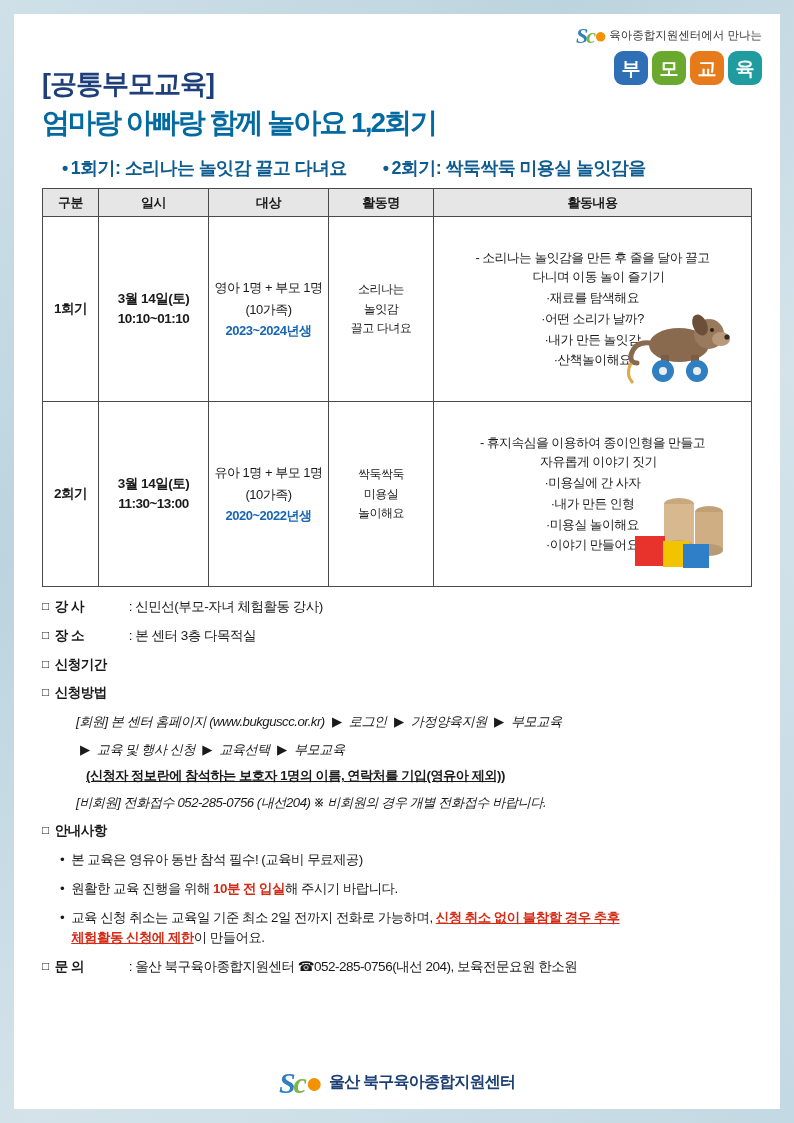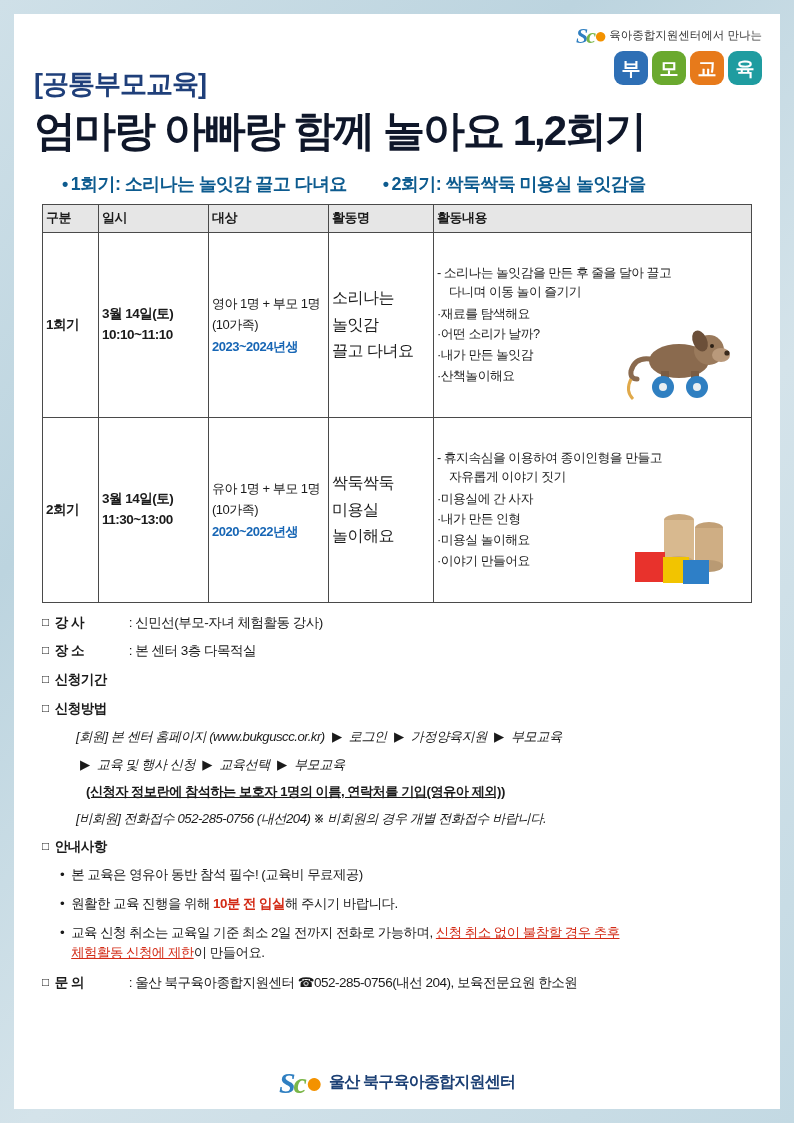--- a/index.html
+++ b/index.html
@@ -73,32 +73,32 @@
     align-items: center;
     justify-content: center;
     line-height: 1;
   }
   .c-blue   { background: #2e6fb5; }
   .c-green  { background: #6aa92e; }
   .c-orange { background: #e77a1b; }
   .c-teal   { background: #1f9ca0; }
 
   
-  .title-wrap { padding: 56px 0 0 20px; }
+  .title-wrap { padding: 56px 0 0 28px; }
   .title-sub {
     font-size: 27px;
     font-weight: bold;
     color: #1f3f7a;
     letter-spacing: -1px;
     line-height: 1.1;
   }
   .title-main {
-    font-size: 42px;
-    font-weight: bold;
-    color: #0f172a;
+    font-size: 28px;
+    font-weight: bold;
+    color: #0369a1;
     letter-spacing: -2px;
     margin-top: 8px;
     line-height: 1.1;
     white-space: nowrap;
   }
 
   
   .session-line {
     margin: 18px 0 8px 48px;
     display: flex;
@@ -113,34 +113,34 @@
   
   .tbl-wrap { padding: 0 28px; }
   table.info {
     width: 100%;
     border-collapse: collapse;
     font-size: 12.5px;
     letter-spacing: -0.5px;
   }
   table.info th, table.info td {
     border: 1px solid #4a4a4a;
-    text-align: left;
+    text-align: center;
     vertical-align: middle;
     padding: 4px 3px;
   }
   table.info thead th {
     background: #e6e6e6;
     font-weight: bold;
     font-size: 13px;
     height: 28px;
   }
   td.col-gubun { width: 56px; font-weight: bold; font-size: 13.5px; }
   td.col-date  { width: 110px; font-weight: bold; font-size: 13.5px; line-height: 1.55; }
   td.col-target{ width: 120px; font-size: 13px; line-height: 1.65; }
-  td.col-act   { width: 105px; font-size: 16px; line-height: 1.65; }
+  td.col-act   { width: 105px; font-size: 12px; line-height: 1.65; }
   td.col-desc  { text-align: left; padding: 8px 10px; position: relative; height: 185px; }
   .year-blue { color: #1766b5; font-weight: bold; }
   .desc-head { font-size: 12.8px; line-height: 1.5; margin-bottom: 2px; }
   .desc-head .ind { display: block; padding-left: 12px; }
   .desc-list { margin: 2px 0 0 0; padding: 0; list-style: none; }
   .desc-list li { font-size: 12.8px; line-height: 1.62; }
 
   
   .illus {
     position: absolute;
@@ -173,21 +173,21 @@
   .sub-line {
     margin: 0 0 8px 34px;
     font-size: 13.2px;
     line-height: 1.5;
     letter-spacing: -0.5px;
     font-style: italic;
   }
   .sub-line .arrow { margin: 0 4px; }
   .underline-red {
     color: #d32b16;
-    font-weight: normal;
+    font-weight: bold;
     text-decoration: underline;
   }
   .under-note {
     margin: 0 0 8px 44px;
     font-size: 13.2px;
     font-weight: bold;
     text-decoration: underline;
     letter-spacing: -0.5px;
   }
   .bullet-line {
@@ -257,21 +257,21 @@
             <th>활동명</th>
             <th>활동내용</th>
           </tr>
         </thead>
         <tbody>
 
           <tr>
             <td class="col-gubun">1회기</td>
             <td class="col-date">
               <div>3월 14일(토)</div>
-              <div>10:10~11:10</div>
+              <div>10:10~01:10</div>
             </td>
             <td class="col-target">
               <div>영아 1명 + 부모 1명</div>
               <div>(10가족)</div>
               <div class="year-blue">2023~2024년생</div>
             </td>
             <td class="col-act">
               <div>소리나는</div>
               <div>놀잇감</div>
               <div>끌고 다녀요</div>

